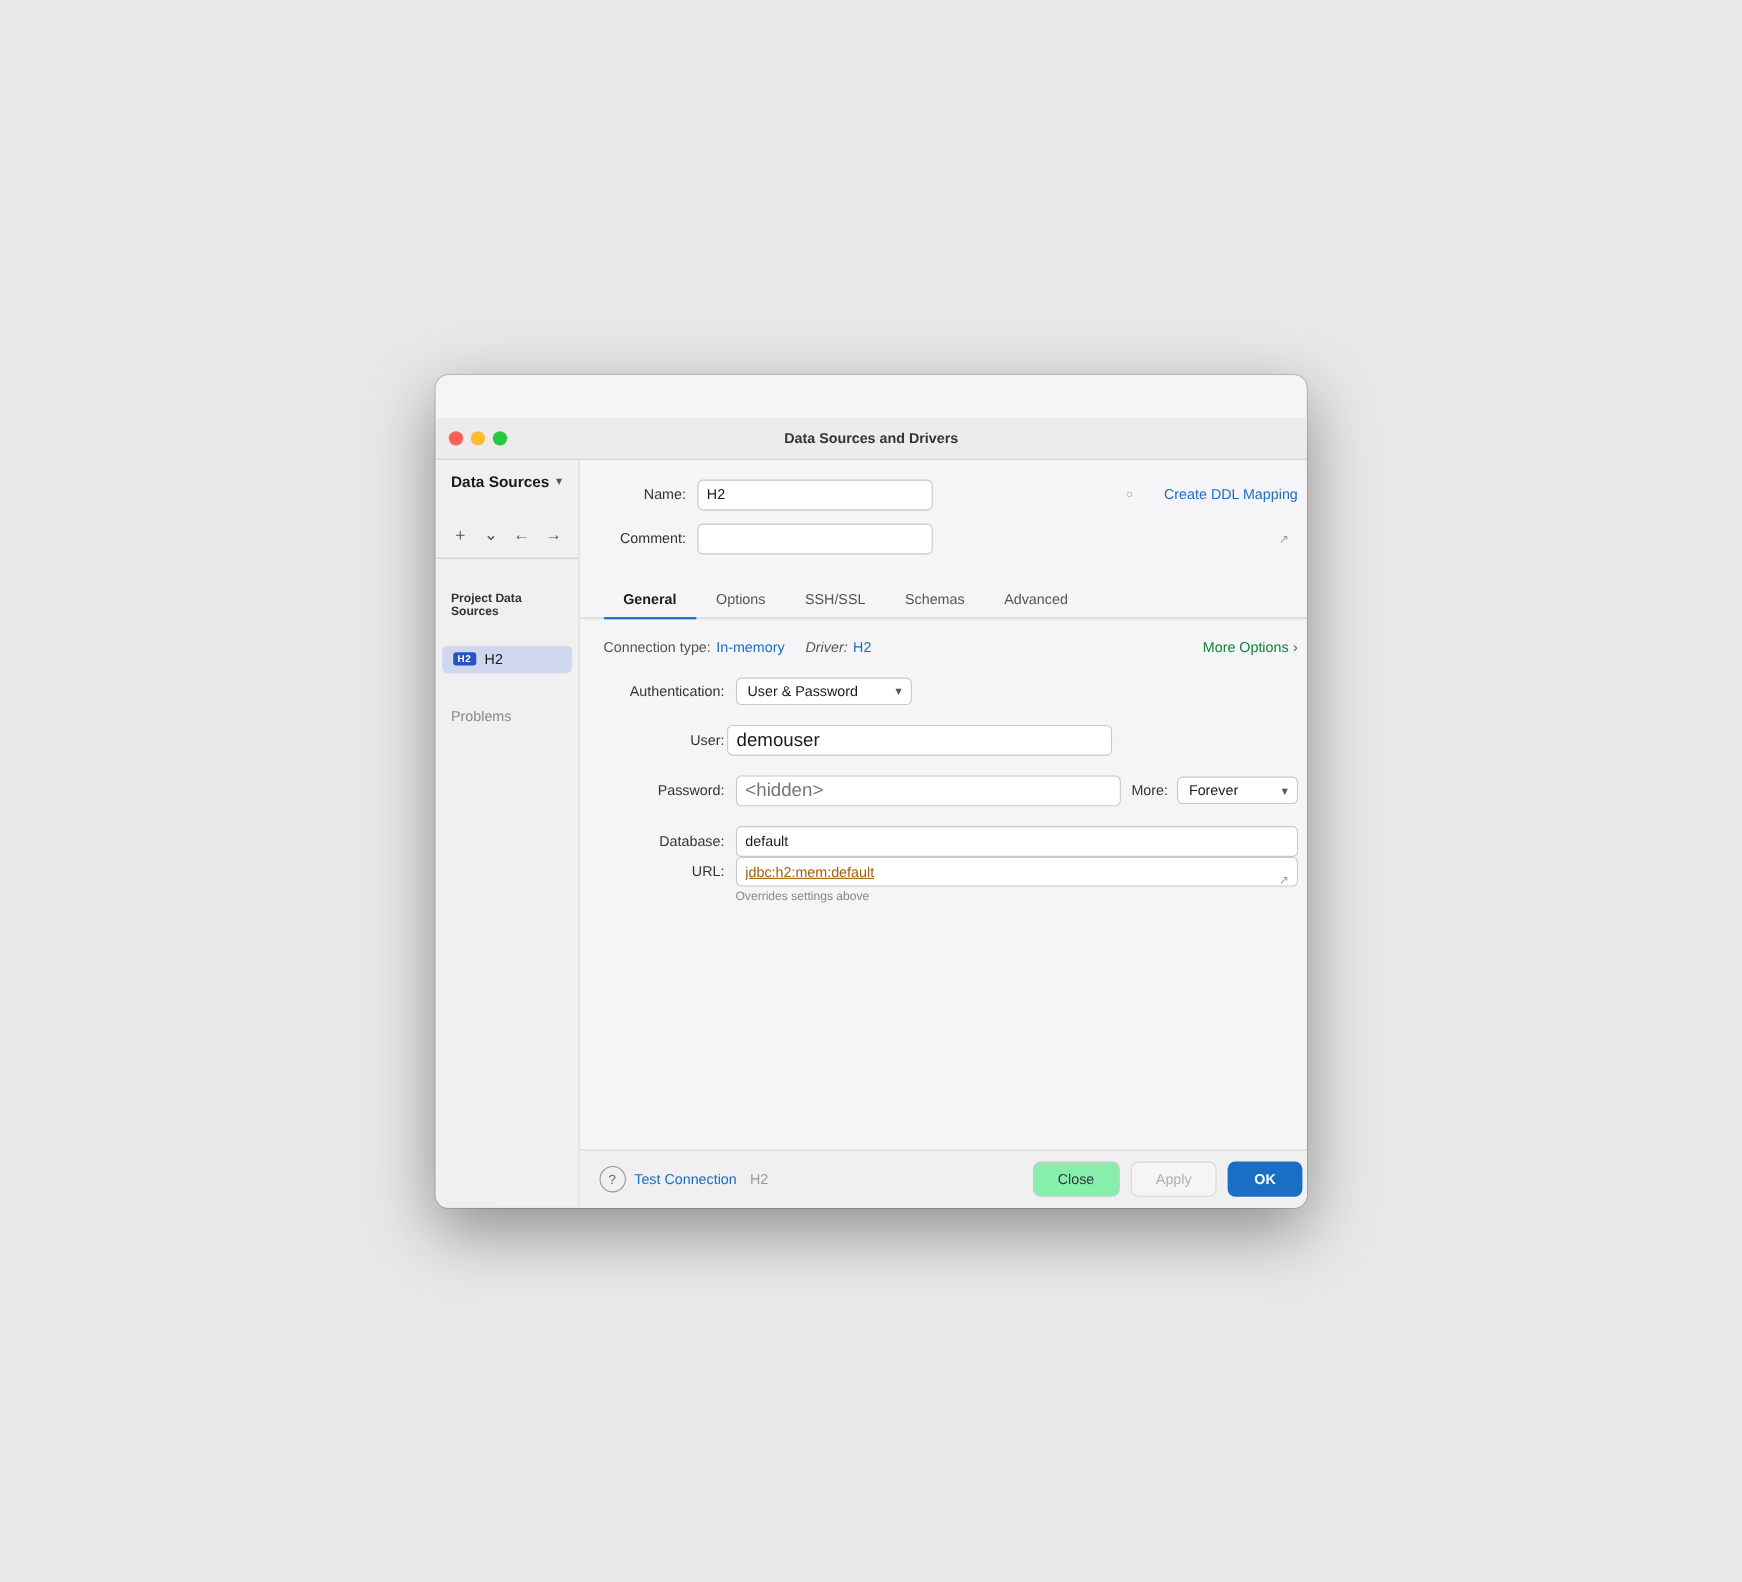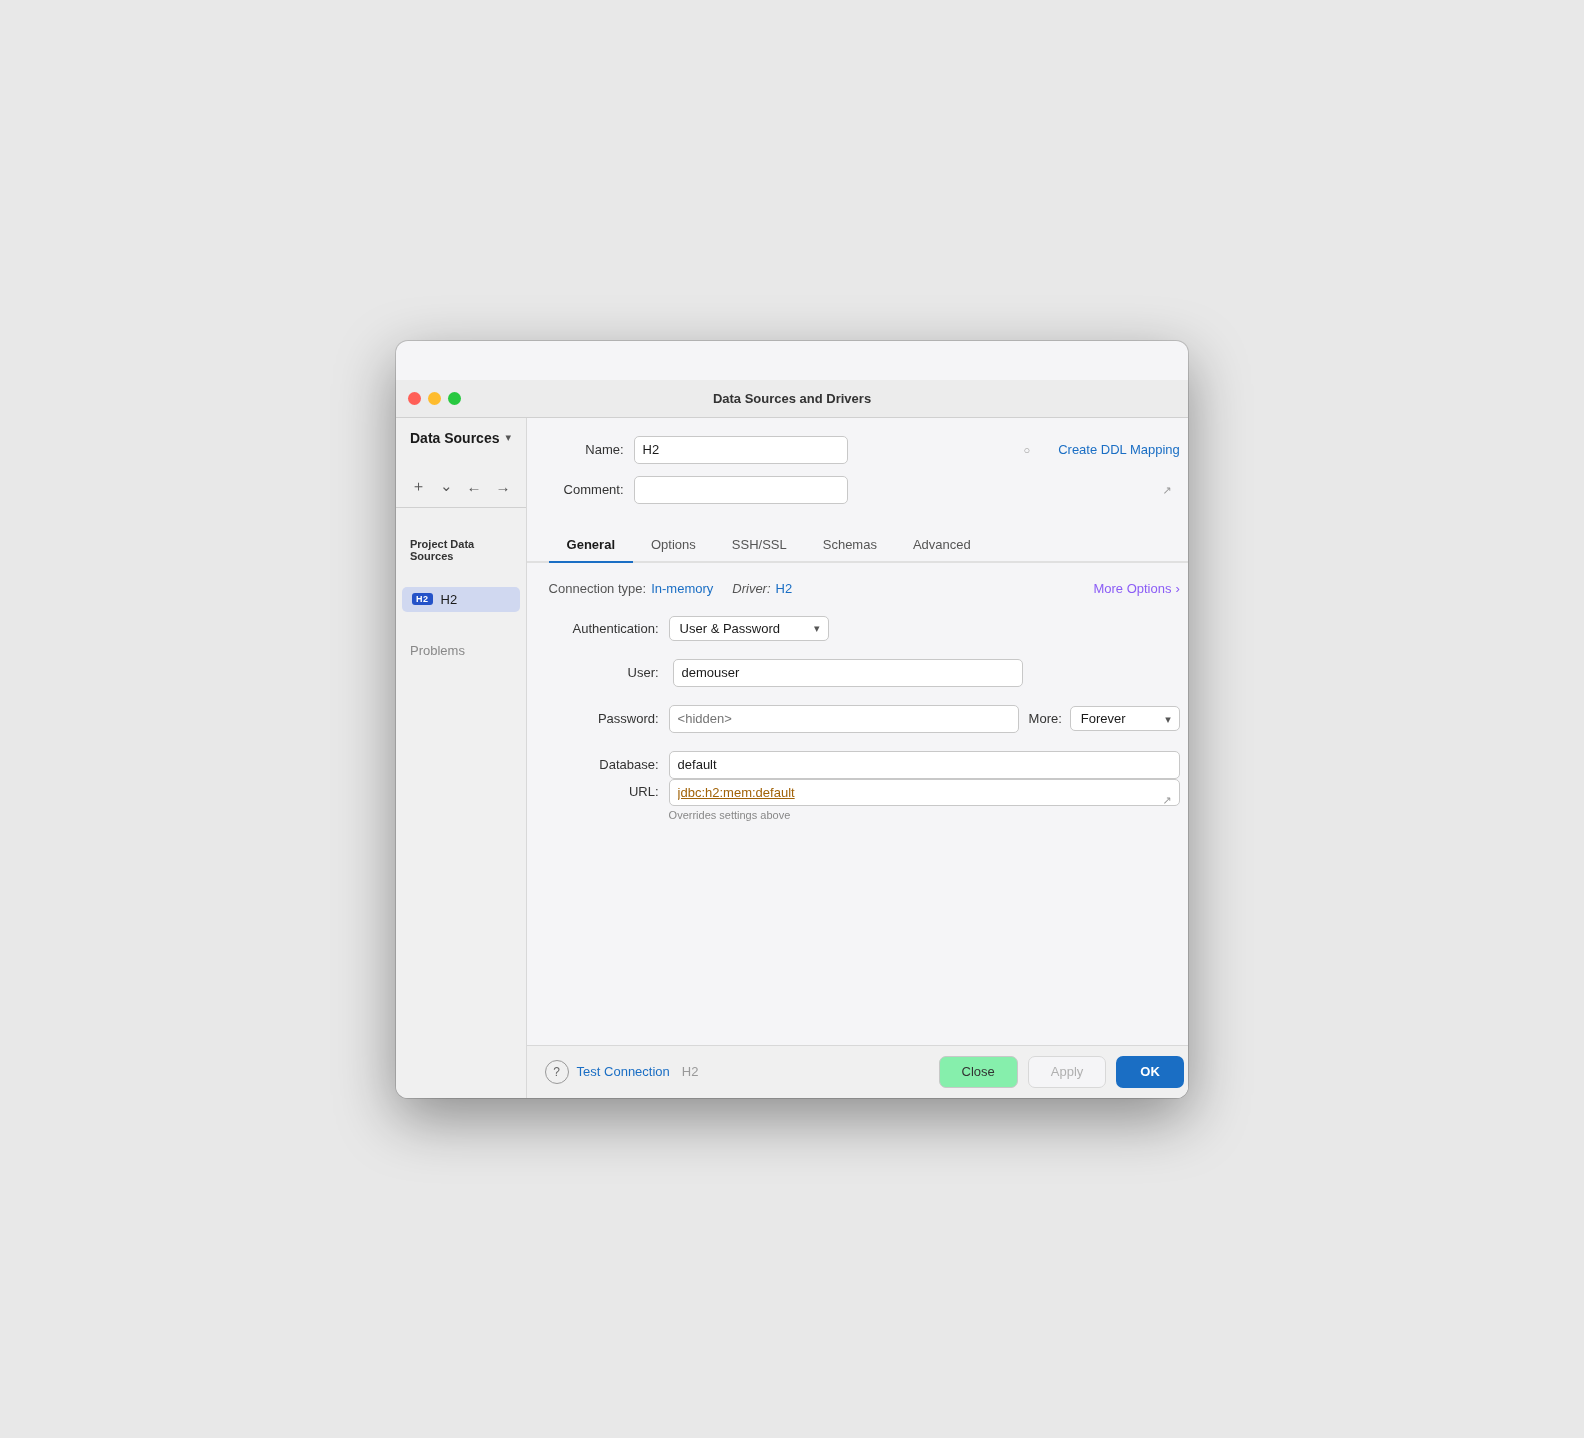--- a/index.html
+++ b/index.html
@@ -236,21 +236,21 @@
       align-items: center;
       gap: 5px;
       font-size: 13px;
       color: #555;
     }
     .conn-link {
       color: #1a6ec4;
       cursor: pointer;
     }
     .more-options-link {
-      color: #8b5cf6;
+      color: #15803d;
       font-size: 13px;
       cursor: pointer;
       display: flex;
       align-items: center;
       gap: 4px;
     }
     .auth-row {
       display: flex;
       align-items: center;
       margin-bottom: 18px;
@@ -283,35 +283,35 @@
       top: 50%;
       transform: translateY(-50%);
       pointer-events: none;
       color: #555;
       font-size: 11px;
     }
     .field-row {
       display: flex;
       align-items: center;
       margin-bottom: 18px;
-      gap: 14px;
+      gap: 2px;
     }
     .field-label {
       font-size: 13px;
       color: #333;
       min-width: 110px;
       text-align: right;
     }
     .field-input {
       height: 28px;
       border: 1px solid #c8c8c8;
       border-radius: 5px;
       background: white;
       padding: 0 8px;
-      font-size: 13px;
+      font-size: 17px;
       color: #1a1a1a;
       outline: none;
     }
     .field-input.wide { width: 350px; }
     .field-input.medium { width: 350px; }
     .password-row {
       display: flex;
       align-items: center;
       margin-bottom: 18px;
       gap: 10px;

